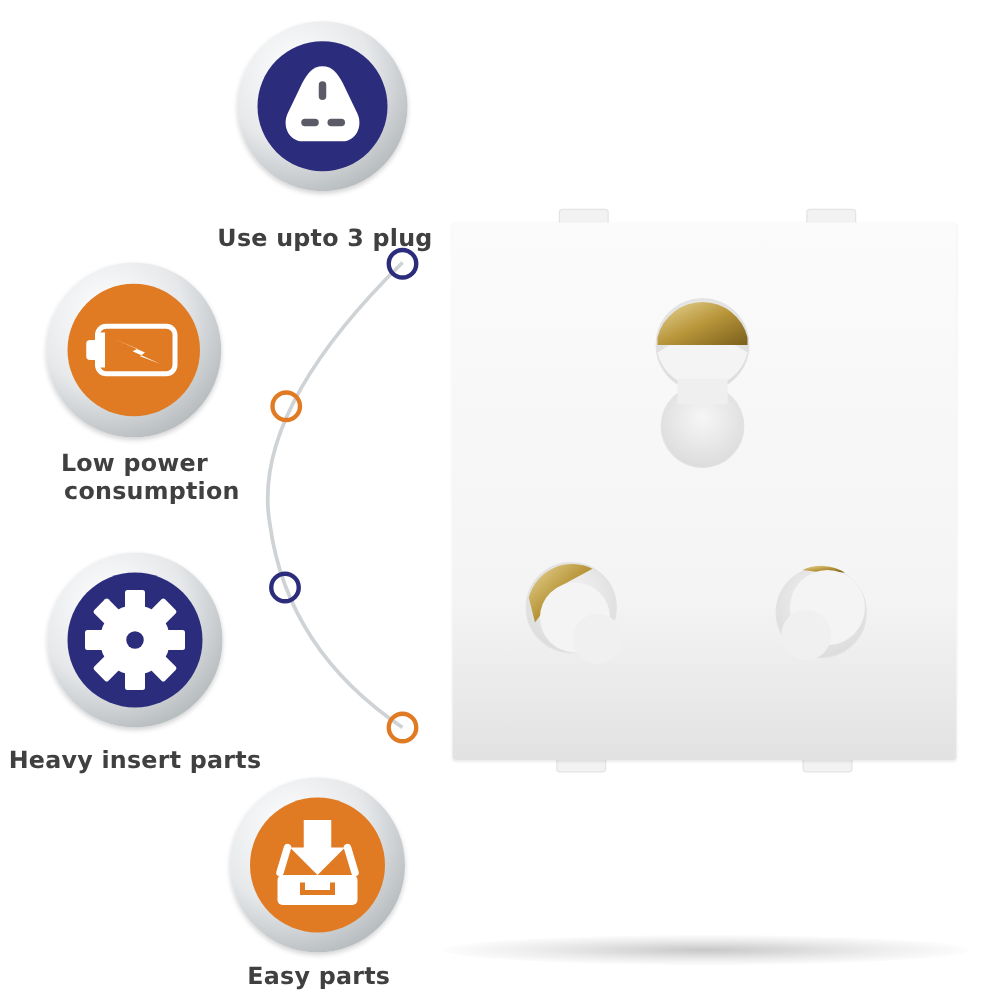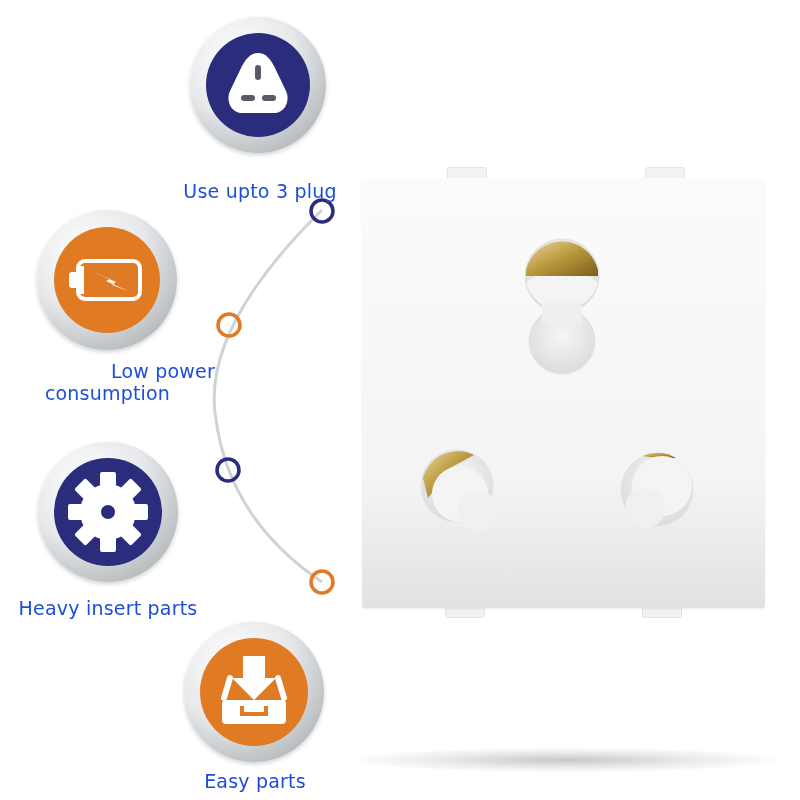--- a/index.html
+++ b/index.html
@@ -2,21 +2,21 @@
 <html><head>
 <meta charset="utf-8">
 <style>
   html,body{margin:0;padding:0;}
   body{width:800px;height:800px;background:#ffffff;position:relative;overflow:hidden;font-family:"DejaVu Sans","Liberation Sans",sans-serif;}
   .abs{position:absolute;}
   .badge{position:absolute;border-radius:50%;
     background:radial-gradient(circle at 35% 30%, #ffffff 0%, #e6e8ea 45%, #b7bcbf 78%, #8d9396 100%);
     box-shadow:0 2px 4px rgba(0,0,0,0.18);}
   .badge .inner{position:absolute;border-radius:50%;left:50%;top:50%;transform:translate(-50%,-50%);}
-  .label{position:absolute;color:#1d4ed8;font-weight:normal;font-size:19px;text-align:center;line-height:22px;letter-spacing:0.2px;white-space:nowrap;}
+  .label{position:absolute;color:#404040;font-weight:bold;font-size:19px;text-align:center;line-height:22px;letter-spacing:0.2px;white-space:nowrap;}
   .plate{position:absolute;left:362px;top:178px;width:403px;height:430px;background:linear-gradient(180deg,#fbfbfb 0%,#f4f4f4 70%,#e2e2e2 100%);border-radius:3px;box-shadow:0 1px 2px rgba(0,0,0,0.08);}
   .tab{position:absolute;width:38px;height:14px;background:#f2f2f2;border:1px solid #e4e4e4;border-radius:3px;}
   .shadow{position:absolute;left:355px;top:748px;width:420px;height:24px;border-radius:50%;
     background:radial-gradient(ellipse at center, rgba(170,170,170,0.65) 0%, rgba(200,200,200,0.35) 45%, rgba(255,255,255,0) 75%);}
 </style>
 </head>
 <body>
 
 <svg class="abs" style="left:0;top:0" width="800" height="800" viewBox="0 0 800 800">
   <path d="M322 210 Q 200 330 216 420 Q 230 520 322 582" fill="none" stroke="#cfd3d5" stroke-width="3"></path>
@@ -41,22 +41,22 @@
 <div class="badge" style="left:37px;top:210px;width:140px;height:140px;">
   <div class="inner" style="width:106px;height:106px;background:#e07b24;">
     <svg width="106" height="106" viewBox="0 0 106 106" style="position:absolute;left:0;top:0">
       <rect x="24" y="34" width="62" height="38" rx="7" fill="none" stroke="#ffffff" stroke-width="4"></rect>
       <rect x="15" y="45" width="11" height="16" rx="3" fill="#ffffff"></rect>
       <rect x="26" y="39" width="4" height="28" fill="#ffffff"></rect>
       <path d="M37 44 L56 52 L52 54 L74 64 L58 58 L62 55 Z" fill="#ffffff"></path>
     </svg>
   </div>
 </div>
-<div class="label" style="left:0px;top:360px;width:215px;text-align:right;">Low power</div>
-<div class="label" style="left:0px;top:382px;width:215px;">consumption</div>
+<div class="label" style="left:0px;top:360px;width:215px;">Low power</div>
+<div class="label" style="left:0px;top:382px;width:215px;padding-left:14px;">consumption</div>
 
 <div class="badge" style="left:38px;top:442px;width:140px;height:140px;">
   <div class="inner" style="width:108px;height:108px;background:#2b2c7c;">
     <svg width="108" height="108" viewBox="0 0 108 108" style="position:absolute;left:0;top:0">
       <g fill="#ffffff" transform="translate(54 54)">
         <circle r="28"></circle>
         <rect x="-8" y="-40" width="16" height="16" rx="2"></rect>
         <rect x="-8" y="-40" width="16" height="16" rx="2" transform="rotate(45)"></rect>
         <rect x="-8" y="-40" width="16" height="16" rx="2" transform="rotate(90)"></rect>
         <rect x="-8" y="-40" width="16" height="16" rx="2" transform="rotate(135)"></rect>

